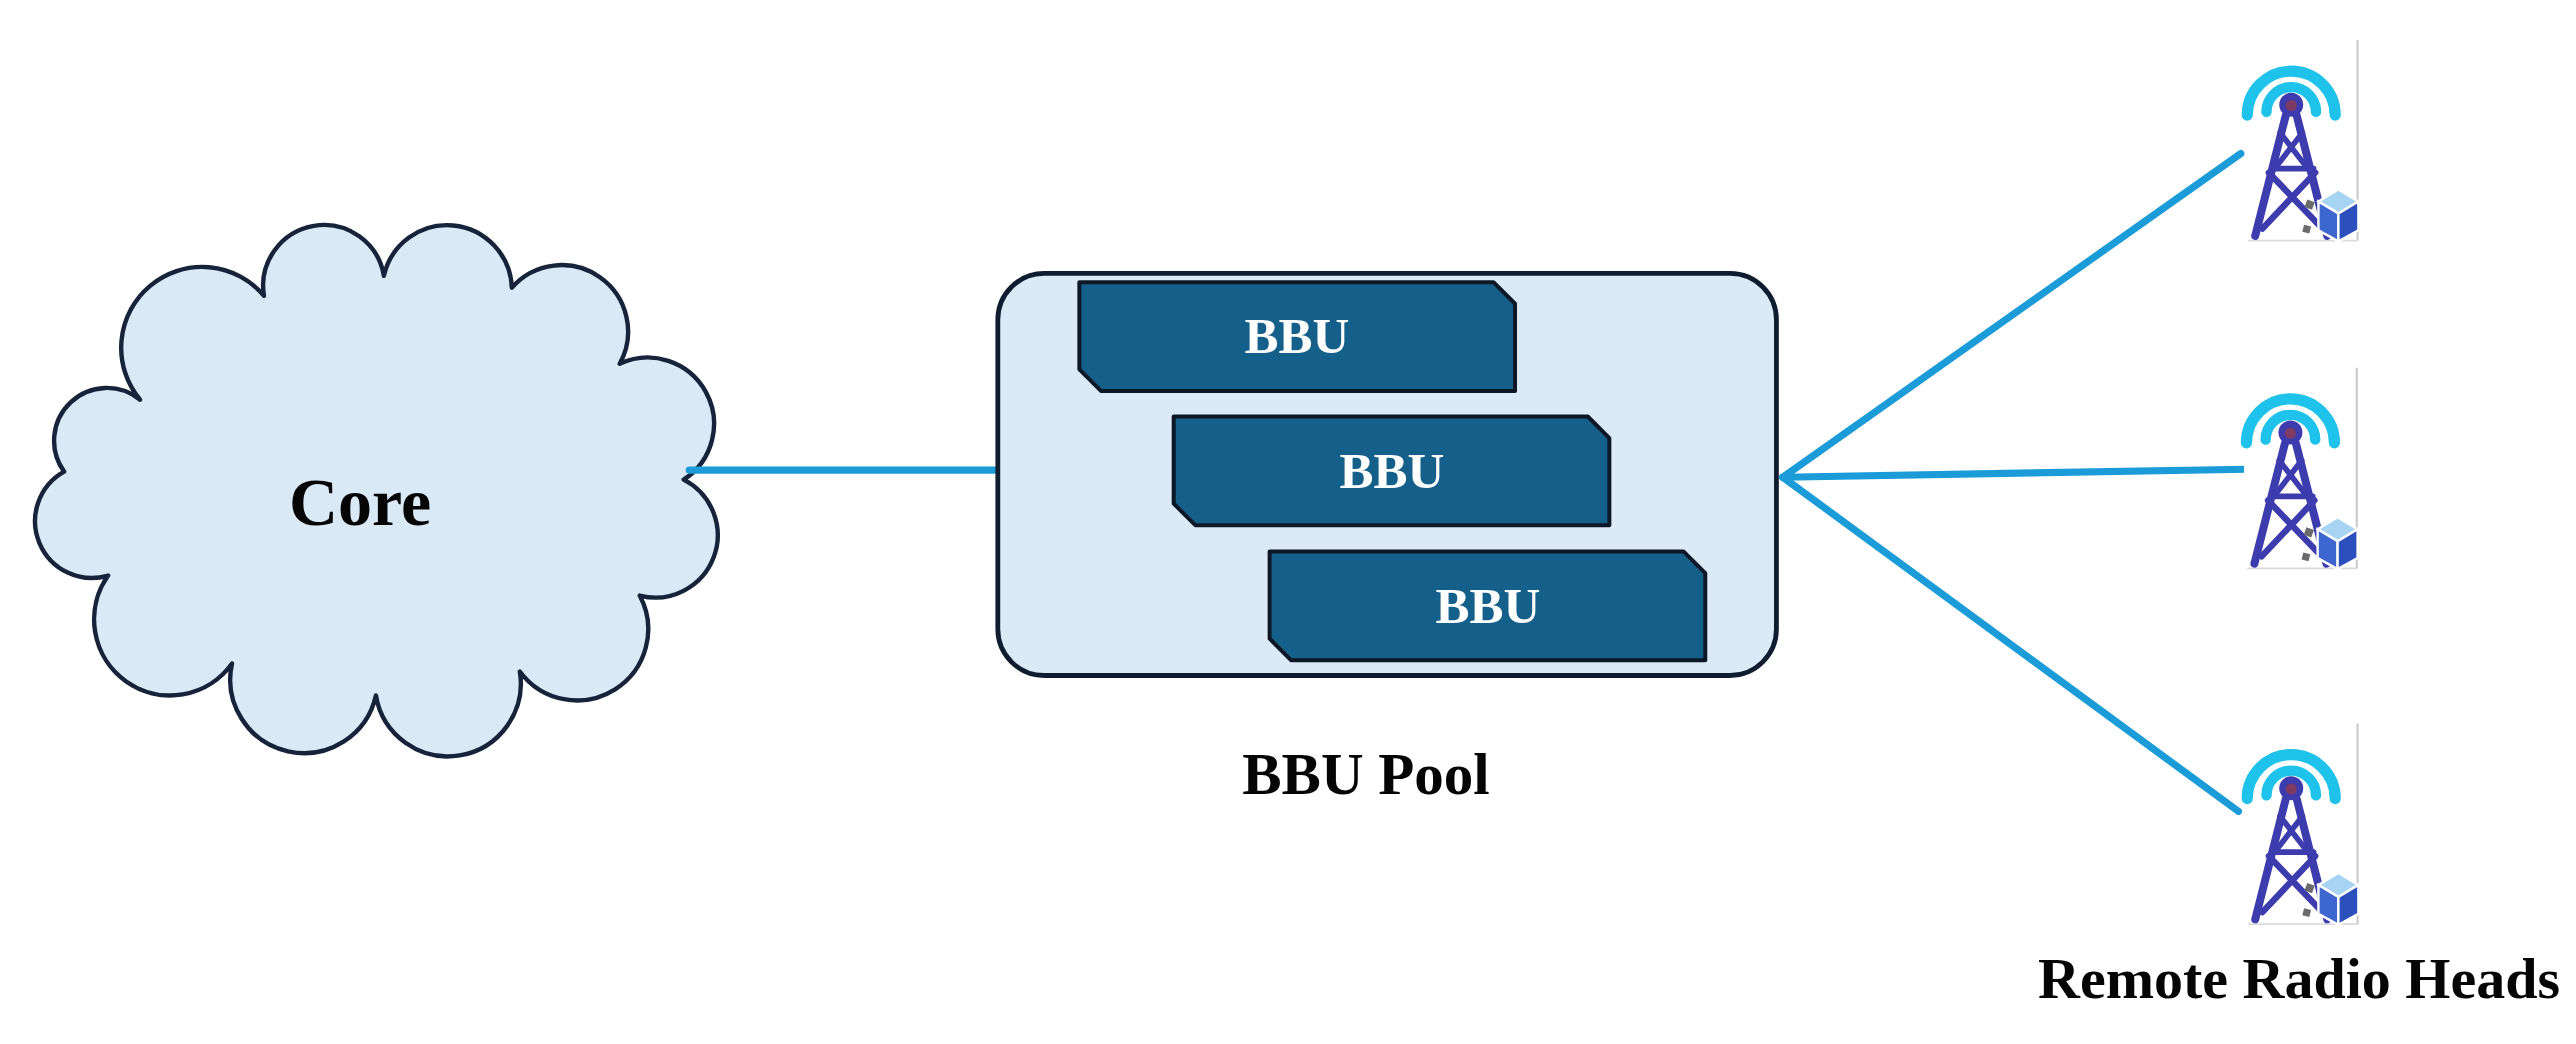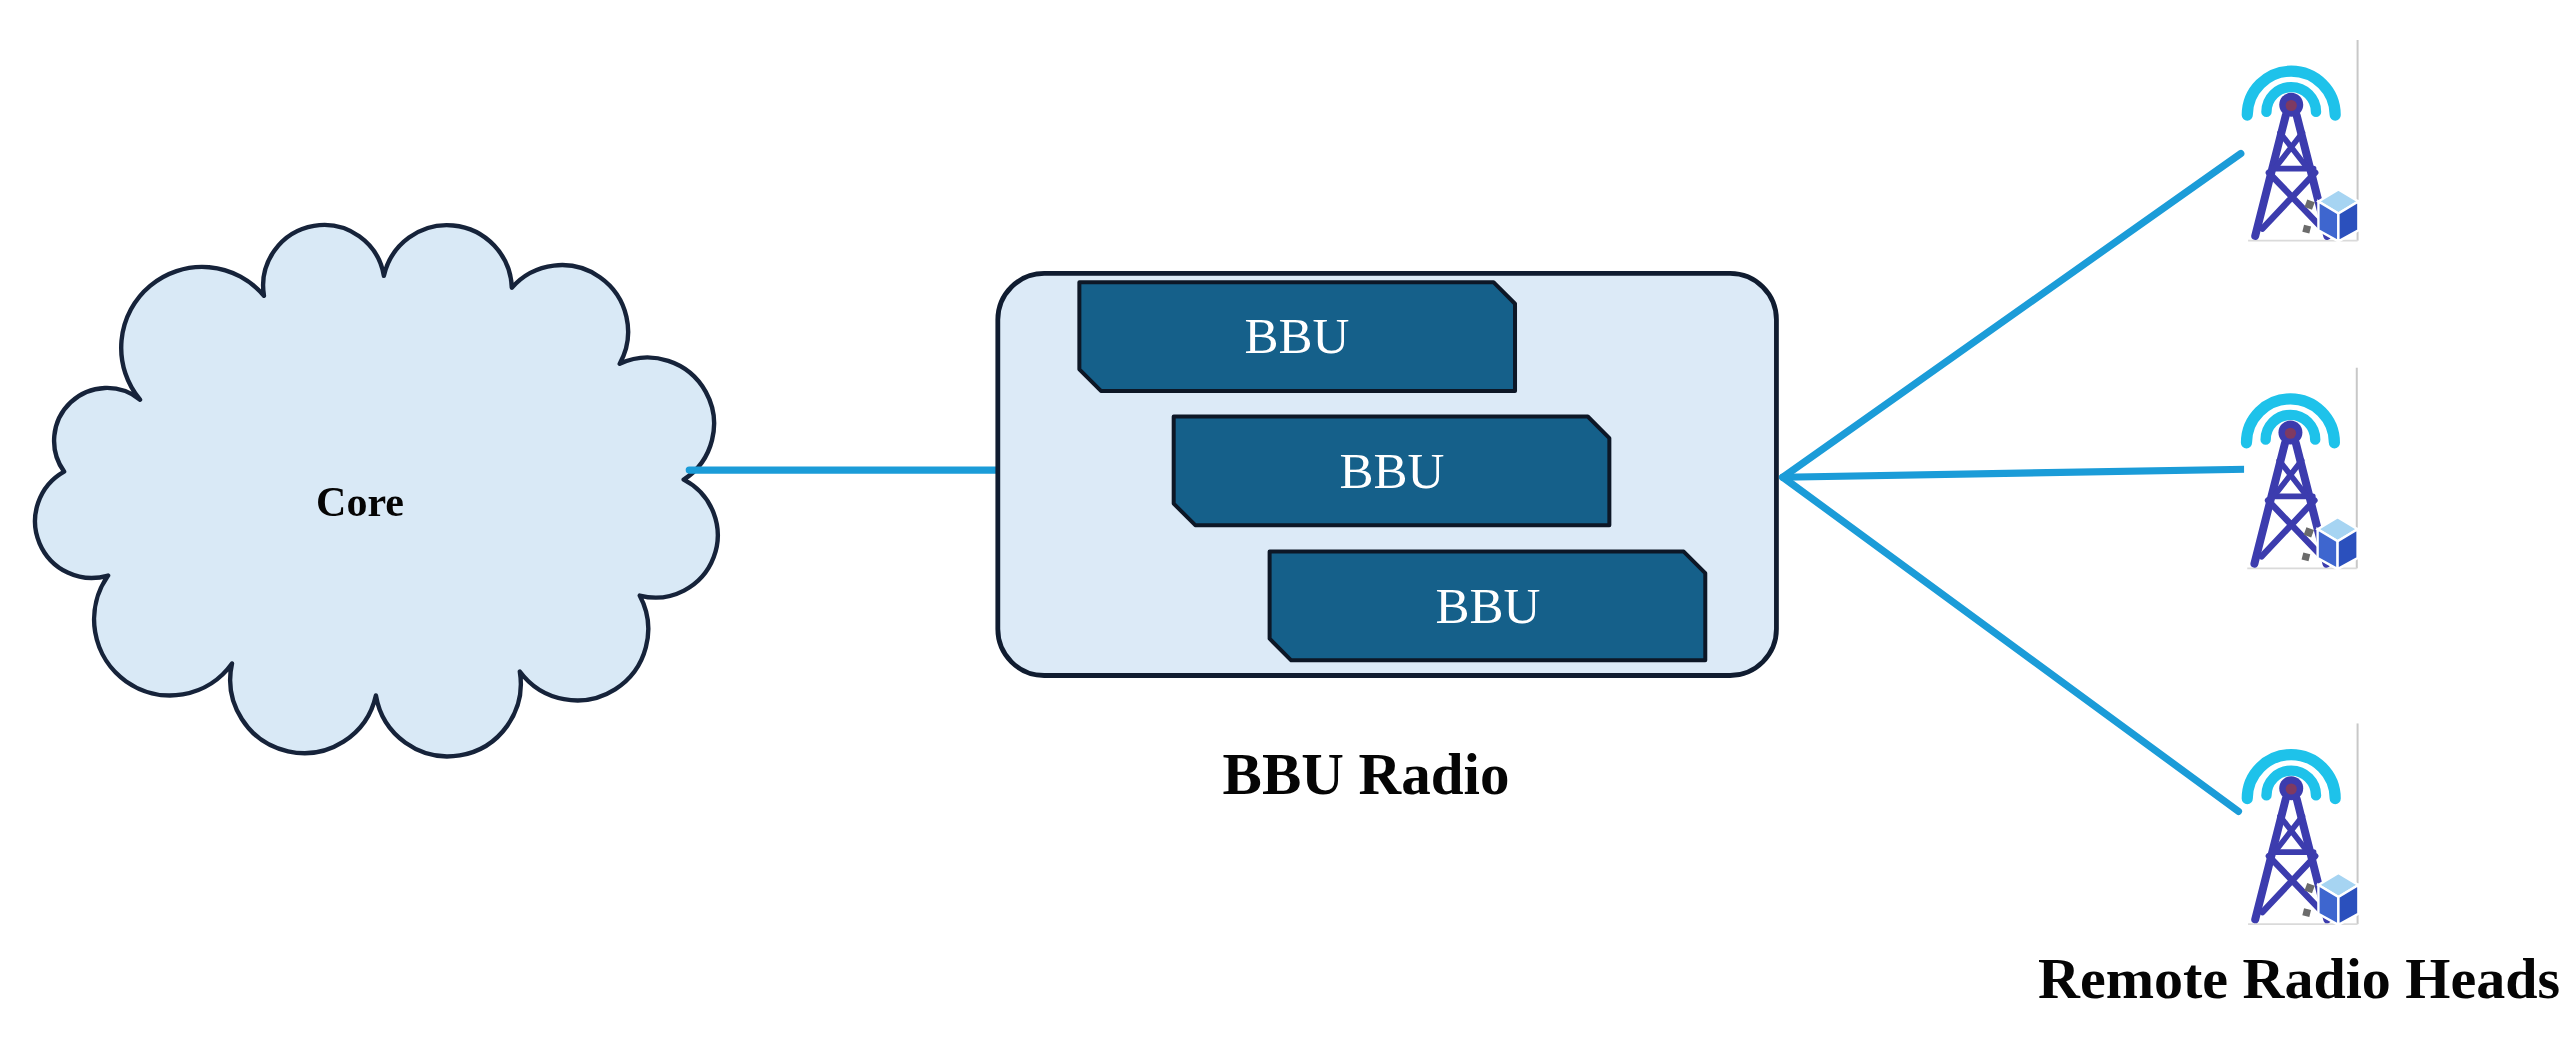--- a/index.html
+++ b/index.html
@@ -25,36 +25,36 @@
     color: #050505;
     font-weight: bold;
     text-align: center;
     white-space: nowrap;
   }
   .cloud-label {
     left: 96px;
     top: 406px;
     width: 528px;
     height: 192px;
-    font-size: 42px;
+    font-size: 68px;
     line-height: 86px;
     display: flex;
     flex-direction: column;
     align-items: center;
     justify-content: center;
   }
   .bbu-label {
     position: absolute;
     width: 436px;
     height: 109px;
     line-height: 109px;
     text-align: center;
     color: #ffffff;
     font-size: 51px;
-    font-weight: normal;
+    font-weight: bold;
     white-space: nowrap;
   }
   .bbu-label.u1 { left: 1079px; top: 282px; }
   .bbu-label.u2 { left: 1174px; top: 417px; }
   .bbu-label.u3 { left: 1270px; top: 552px; }
   .pool-label {
     left: 1126px;
     top: 740px;
     width: 480px;
     font-size: 59px;
@@ -133,17 +133,17 @@
   </svg>
 
   <div class="lbl cloud-label">
     <span>Core</span>
   </div>
 
   <div class="bbu-label u1">BBU</div>
   <div class="bbu-label u2">BBU</div>
   <div class="bbu-label u3">BBU</div>
 
-  <div class="lbl pool-label">BBU Radio</div>
+  <div class="lbl pool-label">BBU Pool</div>
 
   <div class="lbl rrh-label">Remote Radio Heads</div>
 </div>
 
 
 </body></html>

